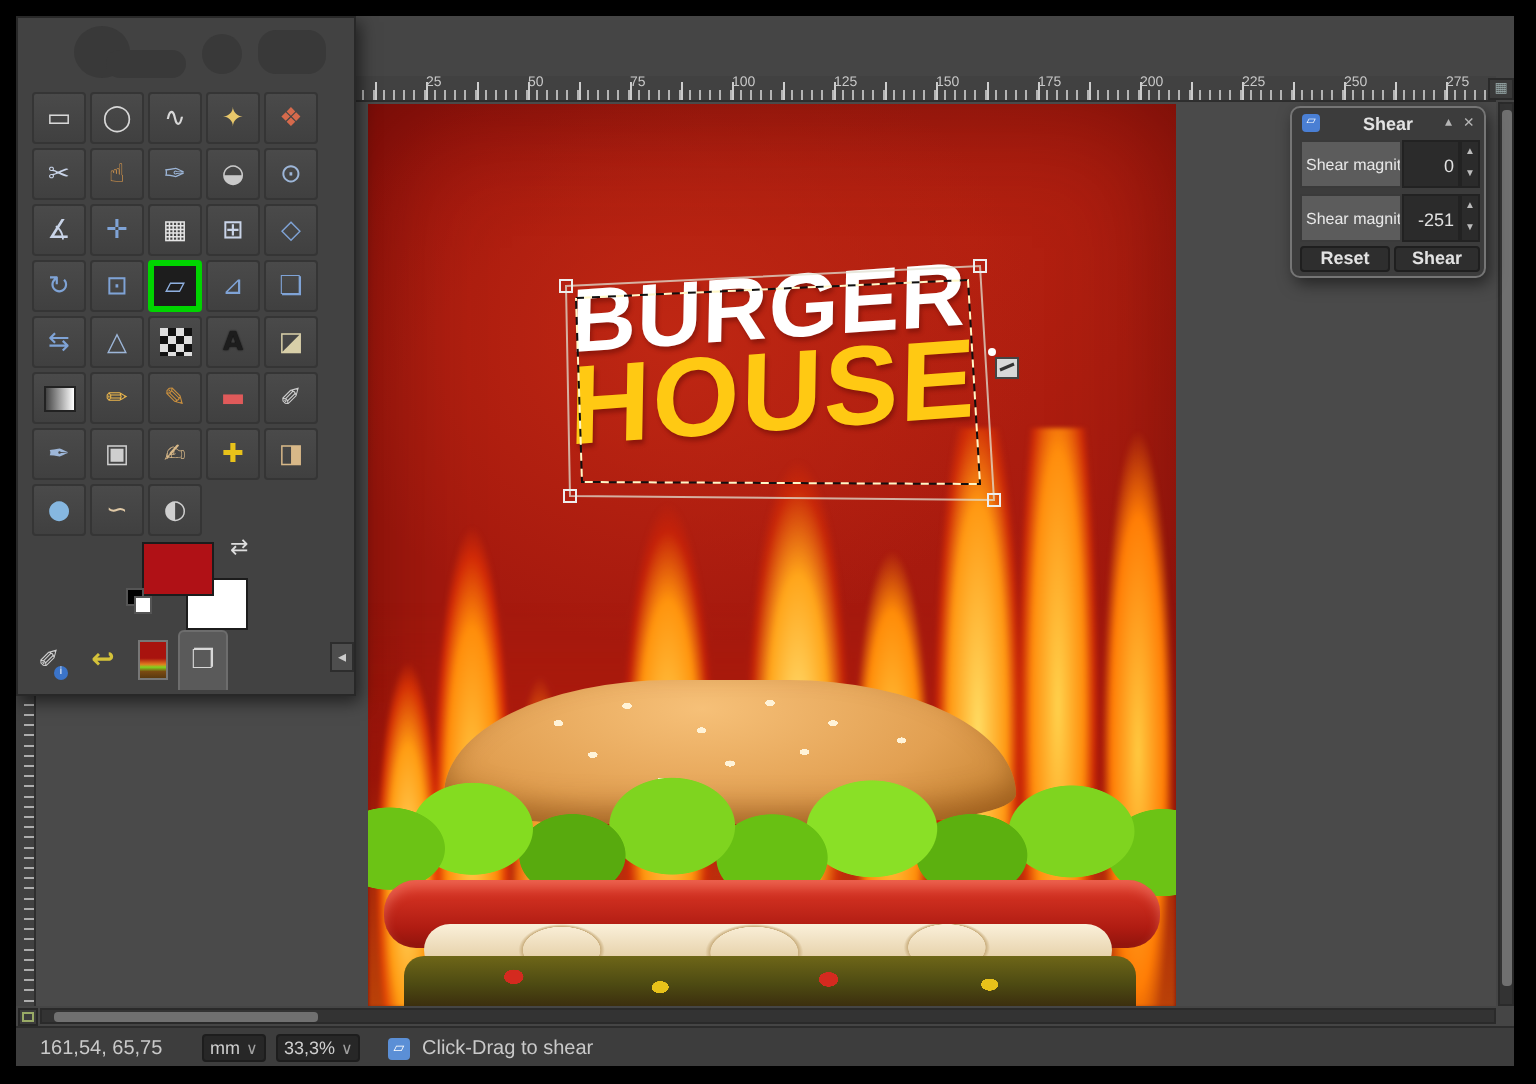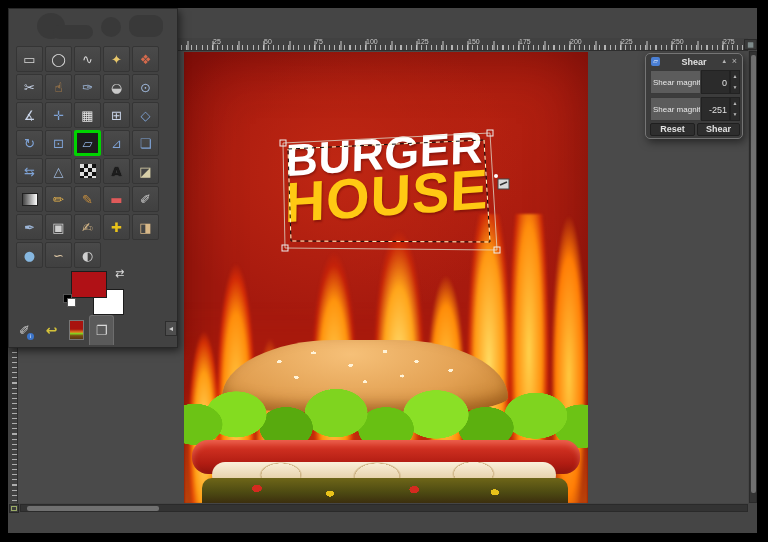--- a/index.html
+++ b/index.html
@@ -227,20 +227,31 @@
     <div class="hscroll">
       <div class="thumb"></div>
     </div>
     <div class="vscroll">
       <div class="thumb"></div>
     </div>
     <div class="quickmask">
         <i></i>
       </div>
 
+    <div class="statusbar">
+      <span class="pos">161,54, 65,75</span>
+      <span class="sdrop" style="left:93px;">
+        <span>mm</span><span class="caret">∨</span>
+      </span>
+      <span class="sdrop" style="left:130px;">
+        <span>33,3%</span><span class="caret">∨</span>
+      </span>
+      <span class="stool">▱</span>
+      <span class="msg">Click-Drag to shear</span>
+    </div>
 
     <div class="toolbox">
       <div class="wilber">
         <i style="left:28px; top:4px; width:28px; height:26px; border-radius:50%;"></i>
         <i style="left:44px; top:16px; width:40px; height:14px; border-radius:7px;"></i>
         <i style="left:92px; top:8px; width:20px; height:20px; border-radius:50%;"></i>
         <i style="left:120px; top:6px; width:34px; height:22px; border-radius:9px;"></i>
       </div>
       <div class="toolgrid" id="toolgrid">
           <div class="tool">

